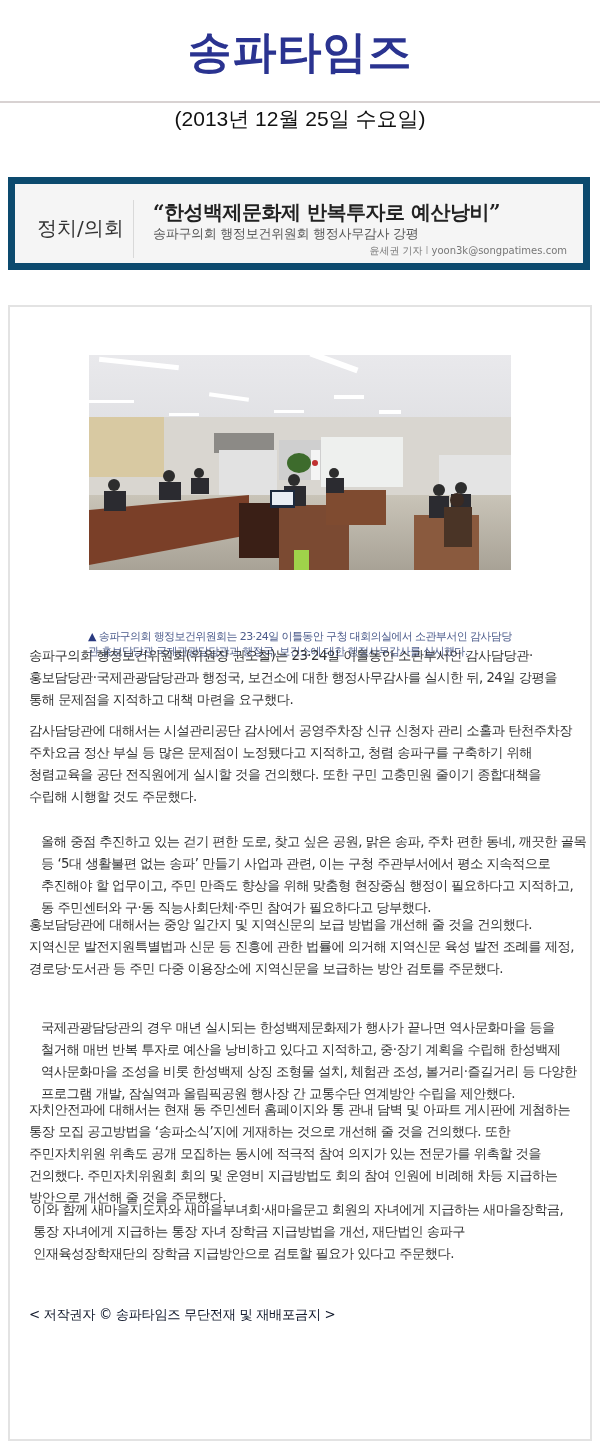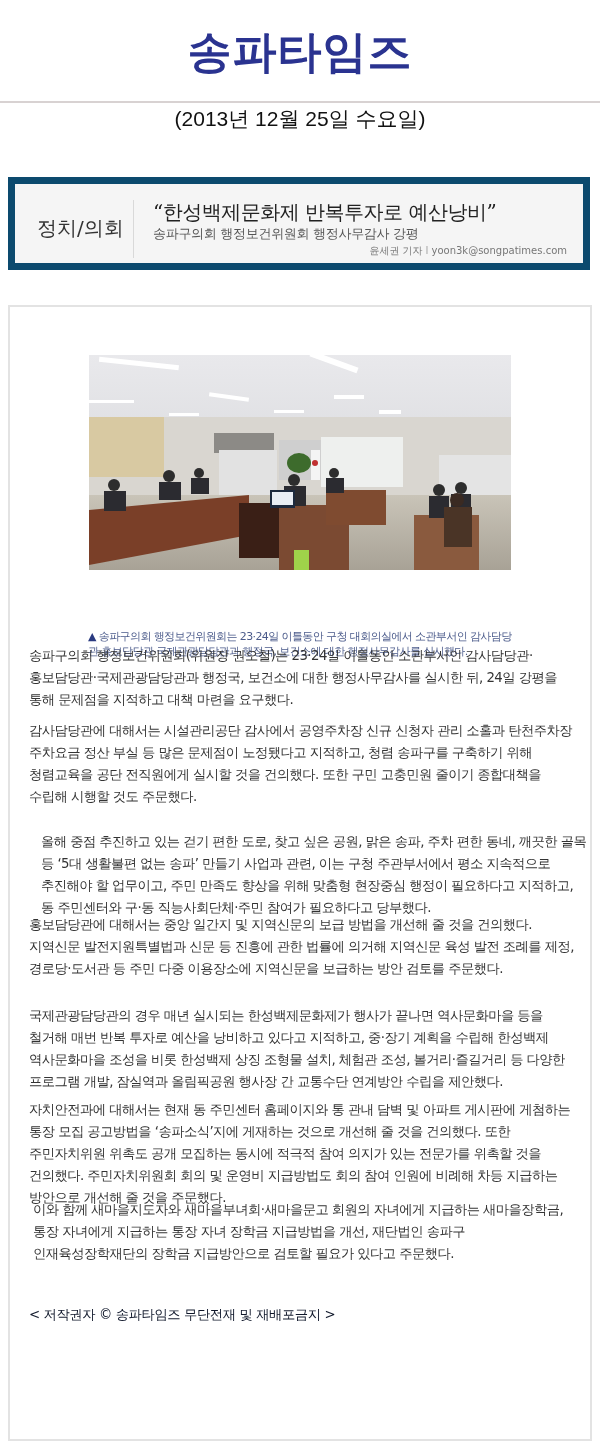--- a/index.html
+++ b/index.html
@@ -13,21 +13,21 @@
     .masthead-rule { position: absolute; left: 0; top: 93px; width: 600px; height: 2px; background: #d8d2d2; }
 
     .dateline { position: absolute; left: 0; right: 0; top: 104px; text-align: center;
                 font-family: Liberation Sans, sans-serif; font-size: 21px; color: #111; line-height: 30px; }
 
     .headline-box { position: absolute; left: 8px; top: 177px; width: 582px; height: 93px;
                     background: #f5f5f5; border: 7px solid #0c4a6e; box-sizing: border-box; }
     .section-label { position: absolute; left: 22px; top: 30px; font-size: 20px; color: #333; line-height: 28px; }
     .vsep { position: absolute; left: 118px; top: 16px; width: 1px; height: 58px; background: #d9d9d9; }
     .headline { position: absolute; left: 138px; top: 14px; font-family: "DejaVu Serif", serif;
-                font-size: 20px; color: #222; line-height: 28px; font-weight: normal; letter-spacing: -0.5px; }
+                font-size: 20px; color: #222; line-height: 28px; font-weight: bold; letter-spacing: -0.5px; }
     .subhead { position: absolute; left: 138px; top: 41px; font-size: 13px; color: #555; line-height: 18px; letter-spacing: -0.3px; }
     .byline { position: absolute; right: 16px; top: 60px; font-size: 10px; color: #777; line-height: 14px; }
     .byline .sep { color: #aaa; margin: 0 3px; }
 
     .article-frame { position: absolute; left: 8px; top: 305px; width: 584px; height: 1136px;
                      border: 2px solid #e3e3e3; box-sizing: border-box; }
 
     .photo { position: absolute; left: 89px; top: 355px; width: 422px; height: 215px; overflow: hidden;
              background: #cfcac2; }
     .caption { position: absolute; left: 88px; top: 609px; width: 430px; font-size: 11px; line-height: 15px;
@@ -129,17 +129,17 @@
 
 <figcaption class="caption">
   <span class="arrow">▲</span>
   <span>송파구의회 행정보건위원회는 23·24일 이틀동안 구청 대회의실에서 소관부서인 감사담당관·홍보담당관·국제관광담당관과 행정국, 보건소에 대한 행정사무감사를 실시했다.</span>
 </figcaption>
 
 <p class="body-text" style="top:645px; margin:0">송파구의회 행정보건위원회(위원장 권오철)는 23·24일 이틀동안 소관부서인 감사담당관·홍보담당관·국제관광담당관과 행정국, 보건소에 대한 행정사무감사를 실시한 뒤, 24일 강평을 통해 문제점을 지적하고 대책 마련을 요구했다.</p>
 <p class="body-text" style="top:720px; margin:0">감사담당관에 대해서는 시설관리공단 감사에서 공영주차장 신규 신청자 관리 소홀과 탄천주차장 주차요금 정산 부실 등 많은 문제점이 노정됐다고 지적하고, 청렴 송파구를 구축하기 위해 청렴교육을 공단 전직원에게 실시할 것을 건의했다. 또한 구민 고충민원 줄이기 종합대책을 수립해 시행할 것도 주문했다.</p>
 <p class="body-text" style="top:819px; margin:12px">올해 중점 추진하고 있는 걷기 편한 도로, 찾고 싶은 공원, 맑은 송파, 주차 편한 동네, 깨끗한 골목 등 ‘5대 생활불편 없는 송파’ 만들기 사업과 관련, 이는 구청 주관부서에서 평소 지속적으로 추진해야 할 업무이고, 주민 만족도 향상을 위해 맞춤형 현장중심 행정이 필요하다고 지적하고, 동 주민센터와 구·동 직능사회단체·주민 참여가 필요하다고 당부했다.</p>
 <p class="body-text" style="top:914px; margin:0">홍보담당관에 대해서는 중앙 일간지 및 지역신문의 보급 방법을 개선해 줄 것을 건의했다. 지역신문 발전지원특별법과 신문 등 진흥에 관한 법률에 의거해 지역신문 육성 발전 조례를 제정, 경로당·도서관 등 주민 다중 이용장소에 지역신문을 보급하는 방안 검토를 주문했다.</p>
-<p class="body-text" style="top:1005px; margin:0">국제관광담당관의 경우 매년 실시되는 한성백제문화제가 행사가 끝나면 역사문화마을 등을 철거해 매번 반복 투자로 예산을 낭비하고 있다고 지적하고, 중·장기 계획을 수립해 한성백제 역사문화마을 조성을 비롯 한성백제 상징 조형물 설치, 체험관 조성, 볼거리·즐길거리 등 다양한 프로그램 개발, 잠실역과 올림픽공원 행사장 간 교통수단 연계방안 수립을 제안했다.</p>
+<p class="body-text" style="top:1005px; margin:12px">국제관광담당관의 경우 매년 실시되는 한성백제문화제가 행사가 끝나면 역사문화마을 등을 철거해 매번 반복 투자로 예산을 낭비하고 있다고 지적하고, 중·장기 계획을 수립해 한성백제 역사문화마을 조성을 비롯 한성백제 상징 조형물 설치, 체험관 조성, 볼거리·즐길거리 등 다양한 프로그램 개발, 잠실역과 올림픽공원 행사장 간 교통수단 연계방안 수립을 제안했다.</p>
 <p class="body-text" style="top:1099px; margin:0">자치안전과에 대해서는 현재 동 주민센터 홈페이지와 통 관내 담벽 및 아파트 게시판에 게첨하는 통장 모집 공고방법을 ‘송파소식’지에 게재하는 것으로 개선해 줄 것을 건의했다. 또한 주민자치위원 위촉도 공개 모집하는 동시에 적극적 참여 의지가 있는 전문가를 위촉할 것을 건의했다. 주민자치위원회 회의 및 운영비 지급방법도 회의 참여 인원에 비례해 차등 지급하는 방안으로 개선해 줄 것을 주문했다.</p>
 <p class="body-text" style="top:1195px; margin:4px">이와 함께 새마을지도자와 새마을부녀회·새마을문고 회원의 자녀에게 지급하는 새마을장학금, 통장 자녀에게 지급하는 통장 자녀 장학금 지급방법을 개선, 재단법인 송파구 인재육성장학재단의 장학금 지급방안으로 검토할 필요가 있다고 주문했다.</p>
 
 <div class="copyright">&lt; 저작권자 © 송파타임즈 무단전재 및 재배포금지 &gt;</div>
 
 </body></html>

